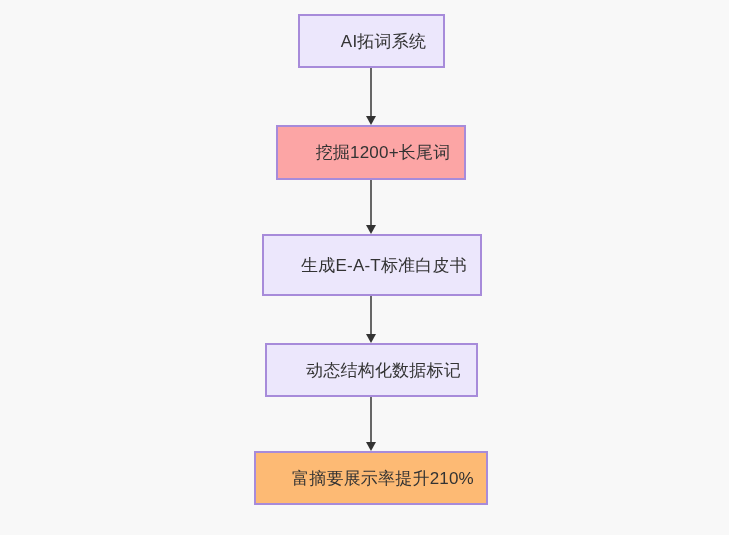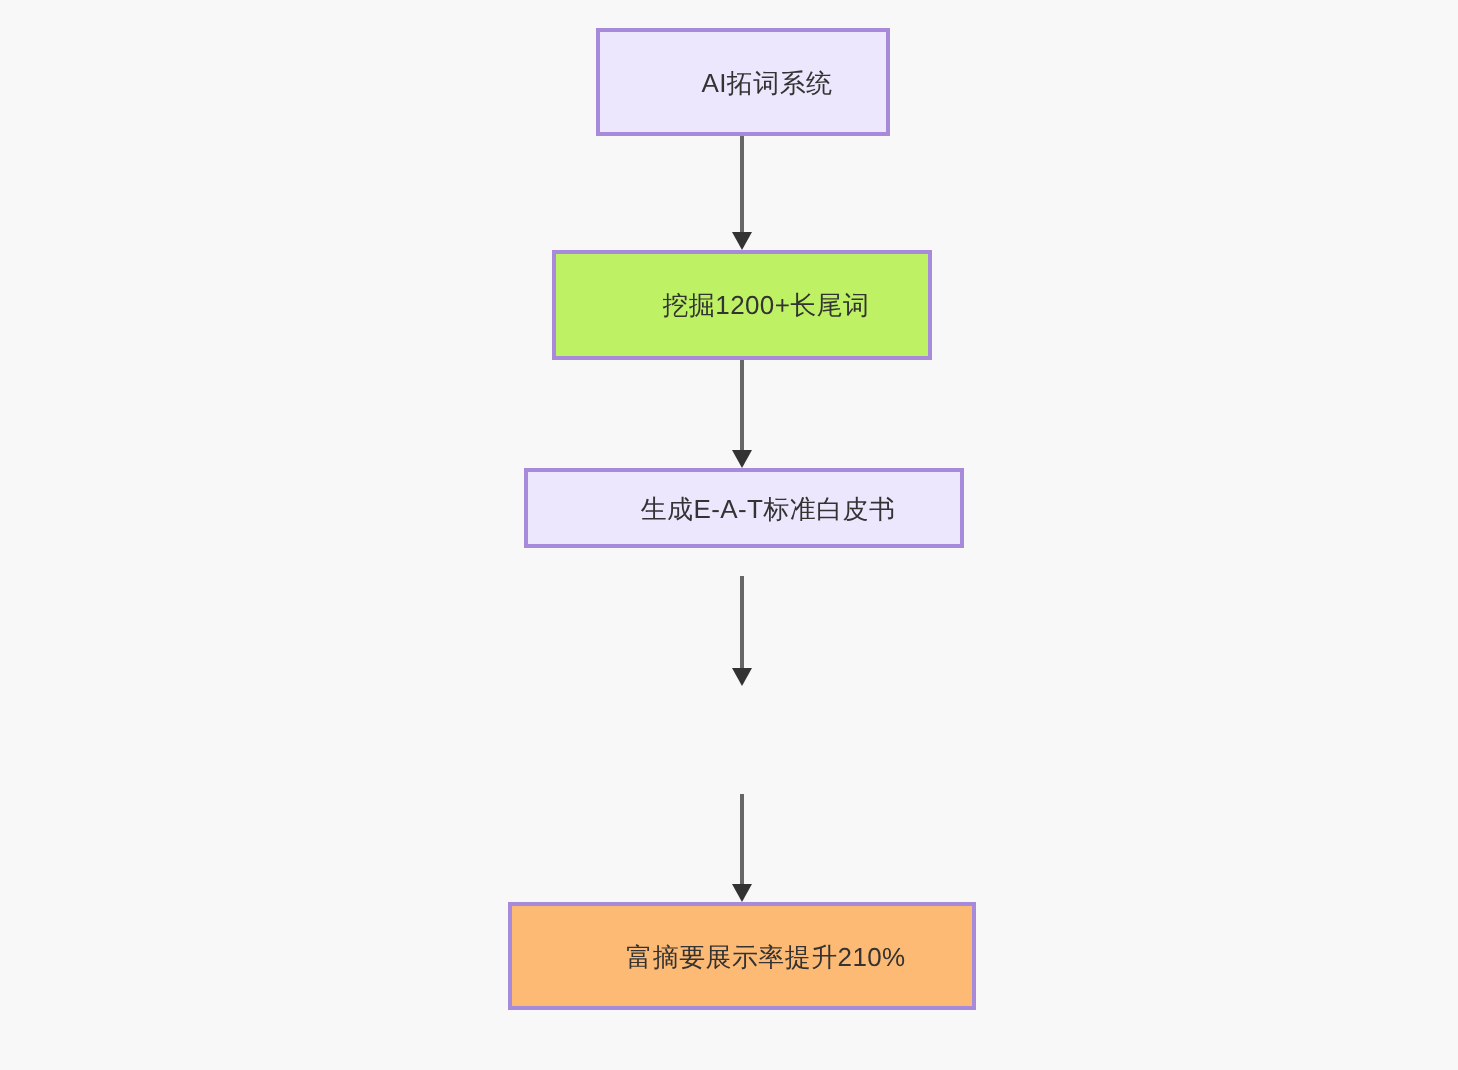--- a/index.html
+++ b/index.html
@@ -17,21 +17,21 @@
     position: relative;
     width: 729px;
     height: 535px;
   }
   .node {
     position: absolute;
     box-sizing: border-box;
     background: #ece7fc;
     border: 2px solid #a78bda;
     color: #333333;
-    font-size: 13px;
+    font-size: 17px;
     line-height: 1;
     display: flex;
     align-items: center;
     justify-content: center;
     white-space: nowrap;
     letter-spacing: 0.2px;
     padding-left: 24px;
   }
   .node-label {
     display: block;
@@ -76,23 +76,26 @@
     <div class="edge-head" style="top: 46px; border-top-color: rgb(51, 51, 51);"></div>
   </div>
   <div class="edge" style="left: 371px; top: 397px;">
     <div class="edge-line" style="height: 46px; background: rgb(102, 102, 102);"></div>
     <div class="edge-head" style="top: 45px; border-top-color: rgb(51, 51, 51);"></div>
   </div>
 
   <div class="node" style="left: 298px; top: 14px; width: 147px; height: 54px; background: rgb(236, 231, 252); border-color: rgb(167, 139, 218); color: rgb(51, 51, 51);">
     <span class="node-label">AI拓词系统</span>
   </div>
-  <div class="node" style="left: 276px; top: 125px; width: 190px; height: 55px; background: #bef264; border-color: rgb(167, 139, 218); color: rgb(51, 51, 51);">
+  <div class="node" style="left: 276px; top: 125px; width: 190px; height: 55px; background: #fca5a5; border-color: rgb(167, 139, 218); color: rgb(51, 51, 51);">
     <span class="node-label">挖掘1200+长尾词</span>
   </div>
-  <div class="node" style="left: 262px; top: 234px; width: 220px; height: 40px; background: rgb(236, 231, 252); border-color: rgb(167, 139, 218); color: rgb(51, 51, 51);">
+  <div class="node" style="left: 262px; top: 234px; width: 220px; height: 62px; background: rgb(236, 231, 252); border-color: rgb(167, 139, 218); color: rgb(51, 51, 51);">
     <span class="node-label">生成E-A-T标准白皮书</span>
+  </div>
+  <div class="node" style="left: 265px; top: 343px; width: 213px; height: 54px; background: rgb(236, 231, 252); border-color: rgb(167, 139, 218); color: rgb(51, 51, 51);">
+    <span class="node-label">动态结构化数据标记</span>
   </div>
   <div class="node" style="left: 254px; top: 451px; width: 234px; height: 54px; background: #fdba74; border-color: rgb(167, 139, 218); color: rgb(51, 51, 51);">
     <span class="node-label">富摘要展示率提升210%</span>
   </div>
 
 </div>
 
 </body></html>

